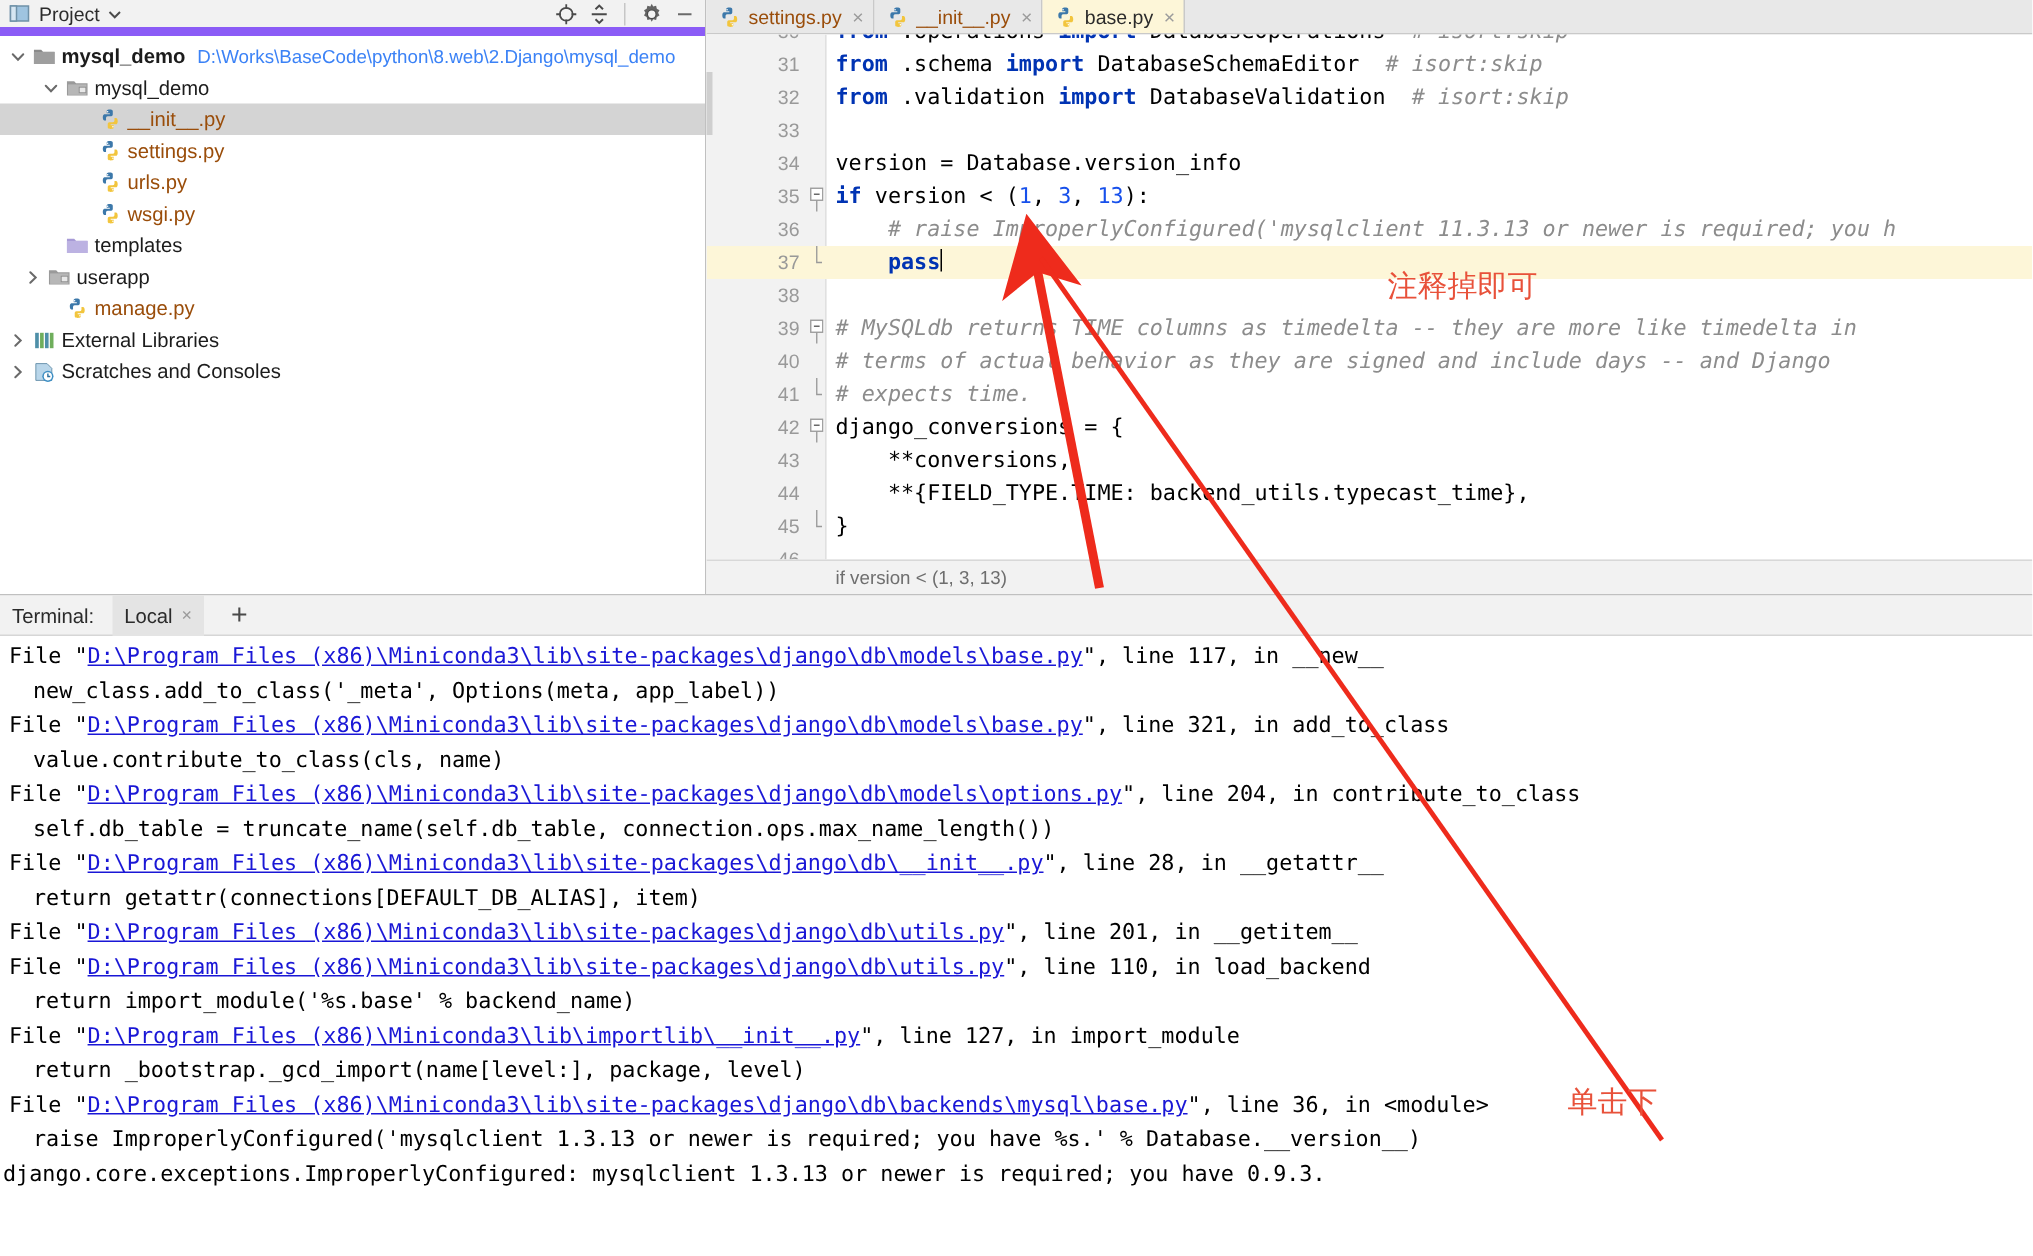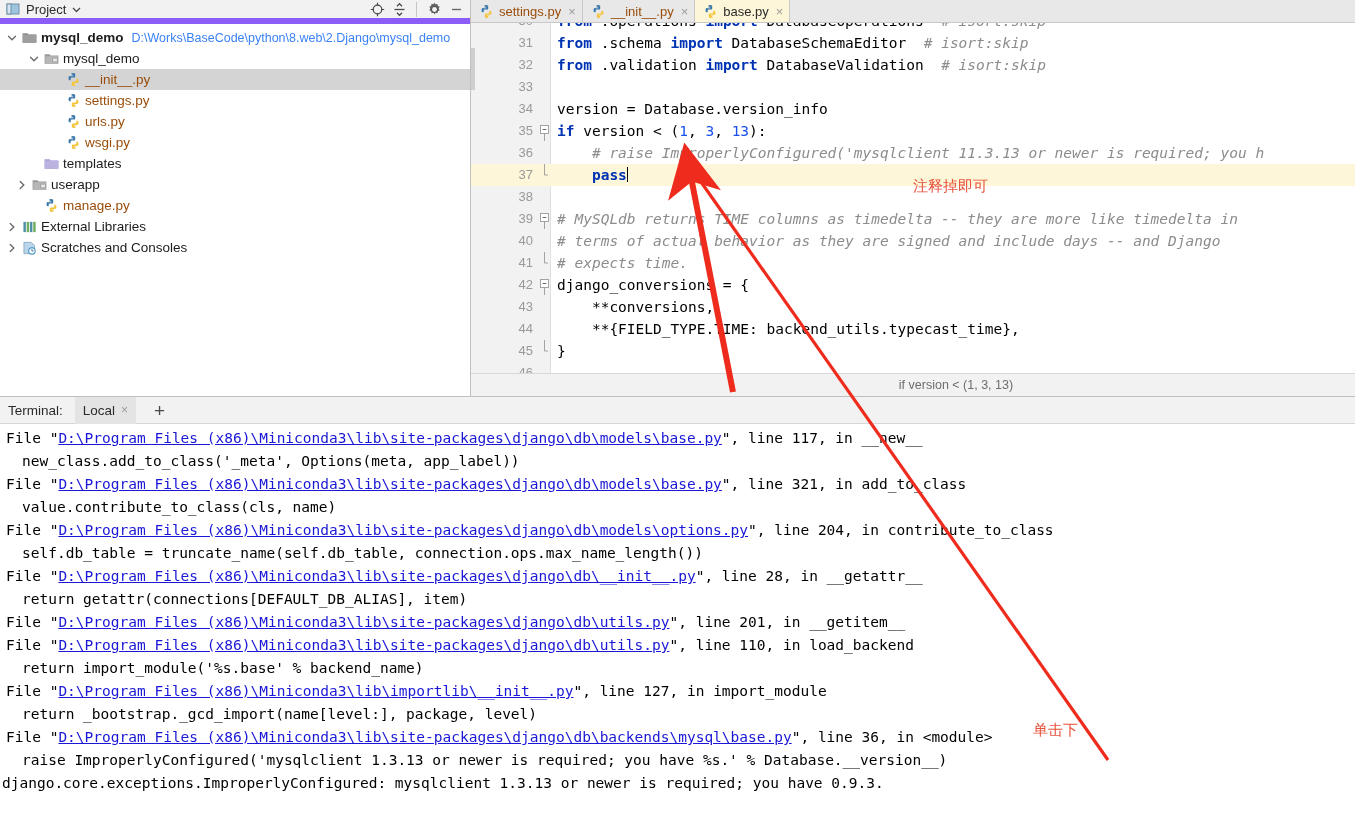--- a/index.html
+++ b/index.html
@@ -86,21 +86,21 @@
   .caret { display: inline-block; width: 1px; height: 15px; background: #000; vertical-align: -2px; }
   .fold {
     position: absolute; left: 68px; width: 10px; height: 22px;
     display: flex; align-items: center; justify-content: center;
   }
   #vscroll-mark { position: absolute; left: 471px; top: 48px; width: 4px; height: 42px; background: #cfcfcf; }
 
   #breadcrumb {
     position: absolute; left: 0; bottom: 0; width: 884px; height: 23px;
     background: #f2f2f2; border-top: 1px solid #d8d8d8;
-    display: flex; align-items: center; justify-content: center;
+    display: flex; align-items: center;
   }
   #breadcrumb .bc-text { margin-left: 86px; font-size: 12.5px; color: #6e6e6e; }
 
   
   #terminal-panel {
     position: absolute; left: 0; top: 396px; width: 1355px; height: 441px;
     background: #ffffff; border-top: 1px solid #c0c0c0;
   }
   #term-header {
     height: 27px; background: #f2f2f2; border-bottom: 1px solid #d6d6d6;
@@ -124,21 +124,21 @@
     color: #000000; white-space: pre; padding-left: 6px;
   }
   .tline.ind1 { padding-left: 22px; }
   .tline.ind0 { padding-left: 2px; }
   .lnk { color: #1a17d6; text-decoration: underline; }
 
   
   #annot-layer { position: absolute; left: 0; top: 0; width: 1355px; height: 837px; pointer-events: none; }
   .cn-note {
     position: absolute; color: #e8513a; font-family: Liberation Serif, serif;
-    font-size: 15px; white-space: nowrap;
+    font-size: 20px; white-space: nowrap; margin-left: 12px;
   }
   #cn-note-1 { left: 913px; top: 177px; }
   #cn-note-2 { left: 1033px; top: 721px; }
 </style>
 </head>
 <body>
 
 <div id="root">
 
   <div id="project-panel">

